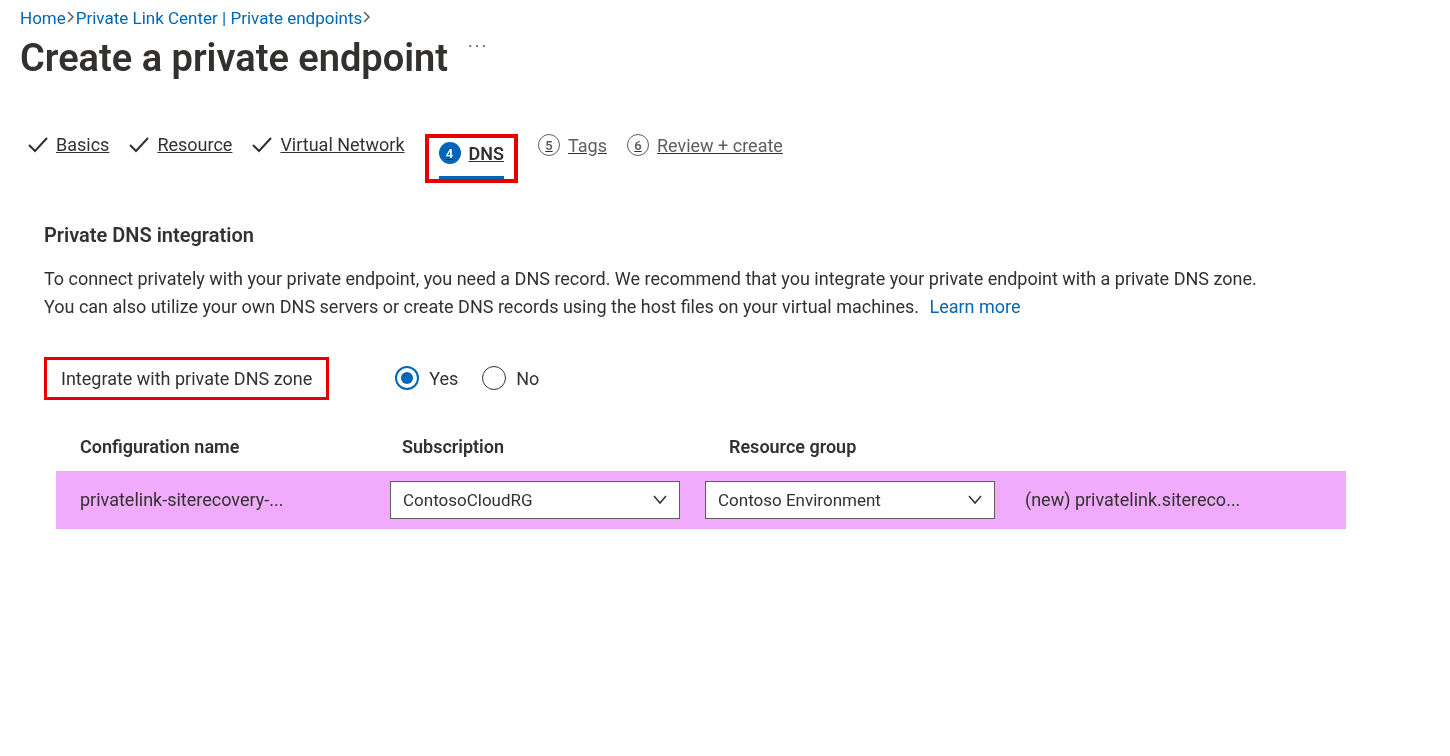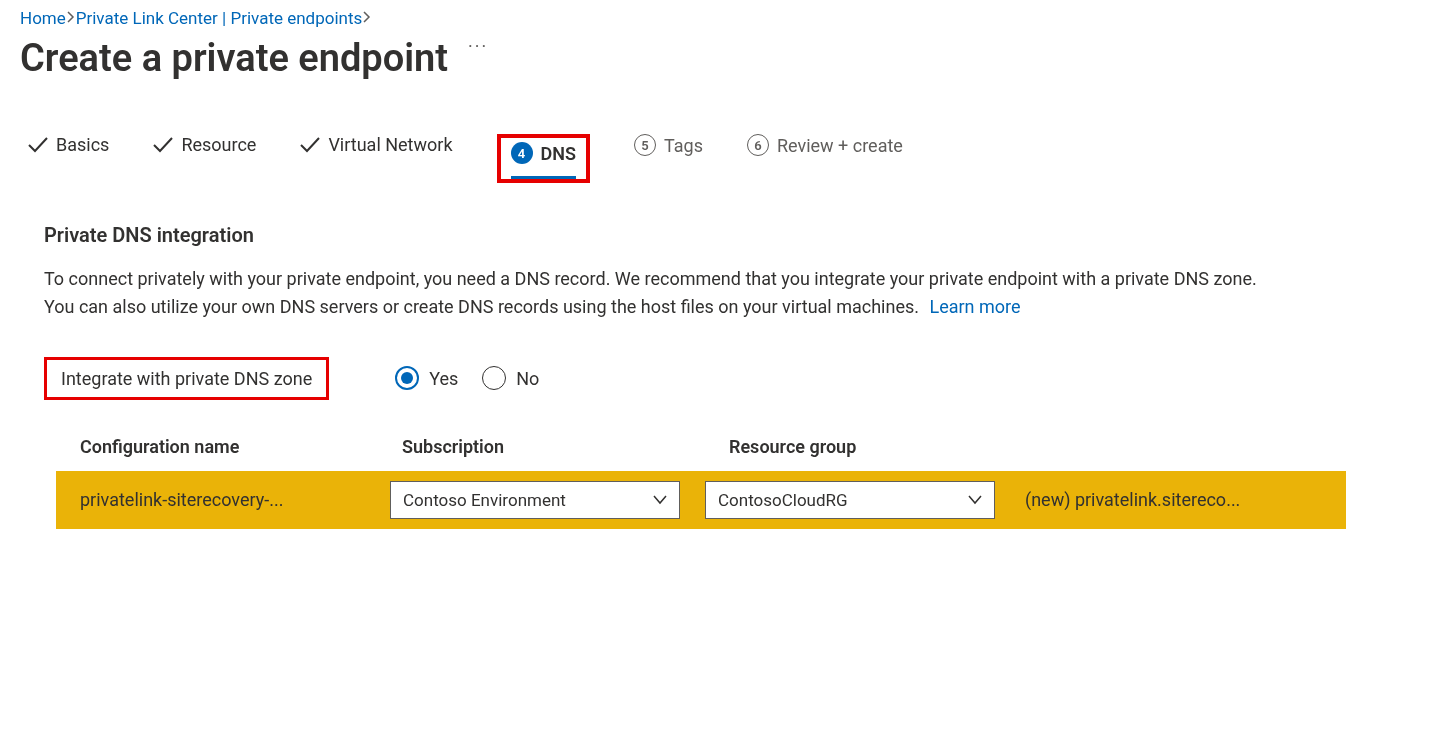--- a/index.html
+++ b/index.html
@@ -50,23 +50,24 @@
     color: #605e5c;
     font-size: 18px;
     letter-spacing: 2px;
     cursor: pointer;
   }
 
   
   .wizard-tabs {
     display: flex;
     align-items: flex-start;
-    gap: 44px;
+    gap: 20px;
     padding: 4px 8px 0 8px;
     margin-bottom: 40px;
+    text-decoration: underline;
   }
   .tab {
     display: flex;
     align-items: center;
     gap: 8px;
     font-size: 18px;
     color: #323130;
     cursor: pointer;
     padding-bottom: 12px;
   }
@@ -185,21 +186,21 @@
     padding: 0 24px 14px 24px;
     font-size: 18px;
     font-weight: 600;
     color: #323130;
   }
   .dns-table .trow {
     display: grid;
     grid-template-columns: 310px 315px 320px 1fr;
     gap: 0;
     align-items: center;
-    background: #eab308;
+    background: #f0abfc;
     padding: 10px 24px;
     font-size: 18px;
   }
   .cell-text {
     white-space: nowrap;
     overflow: hidden;
     text-overflow: ellipsis;
     padding-right: 20px;
   }
   .select-box {
@@ -321,38 +322,38 @@
         <div>Configuration name</div>
         <div>Subscription</div>
         <div>Resource group</div>
       </div>
 
       <div class="trow">
         <div class="cell-text">privatelink-siterecovery-...</div>
 
         <div>
           <div class="select-box">
+            <span>ContosoCloudRG</span>
+            <span class="chev">
+              <svg width="14" height="10" viewBox="0 0 14 10">
+                  <path d="M1 1 L7 8 L13 1" stroke="#323130" stroke-width="1.5" fill="none"></path>
+                </svg>
+            </span>
+          </div>
+        </div>
+
+        <div>
+          <div class="select-box">
             <span>Contoso Environment</span>
             <span class="chev">
               <svg width="14" height="10" viewBox="0 0 14 10">
                   <path d="M1 1 L7 8 L13 1" stroke="#323130" stroke-width="1.5" fill="none"></path>
                 </svg>
             </span>
           </div>
         </div>
 
-        <div>
-          <div class="select-box">
-            <span>ContosoCloudRG</span>
-            <span class="chev">
-              <svg width="14" height="10" viewBox="0 0 14 10">
-                  <path d="M1 1 L7 8 L13 1" stroke="#323130" stroke-width="1.5" fill="none"></path>
-                </svg>
-            </span>
-          </div>
-        </div>
-
         <div class="cell-text">(new) privatelink.sitereco...</div>
       </div>
     </div>
 
   </div>
 </div>
 
 </body></html>

